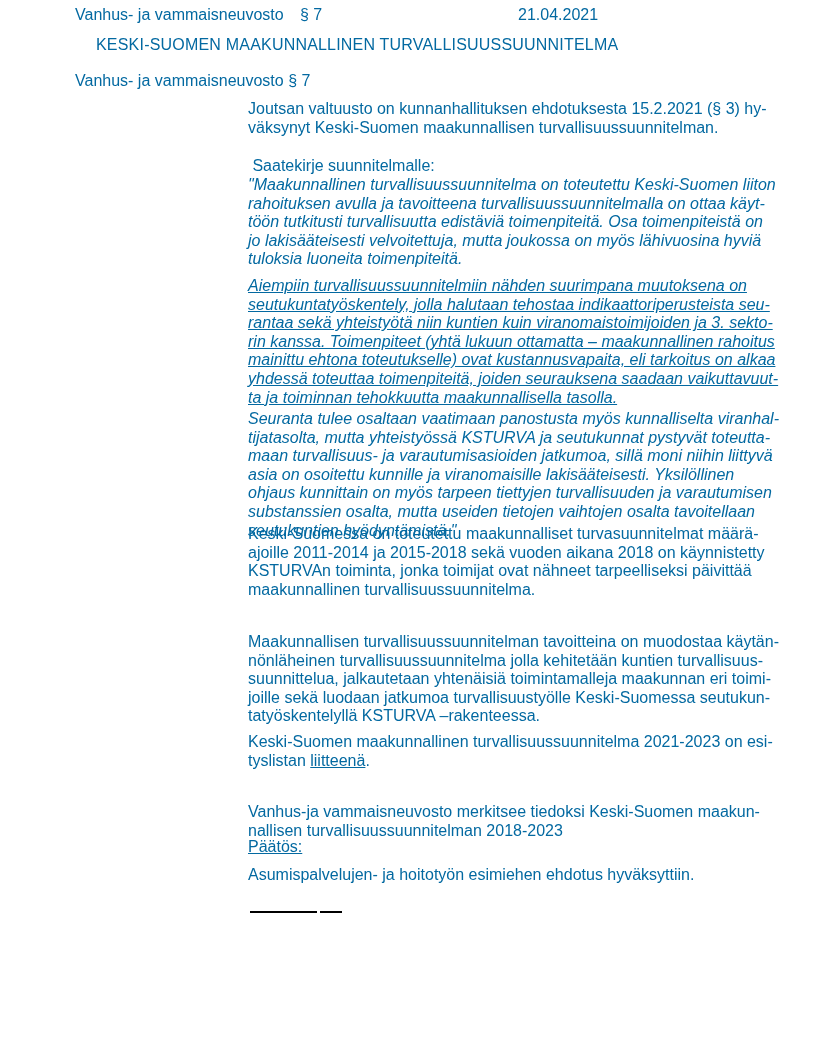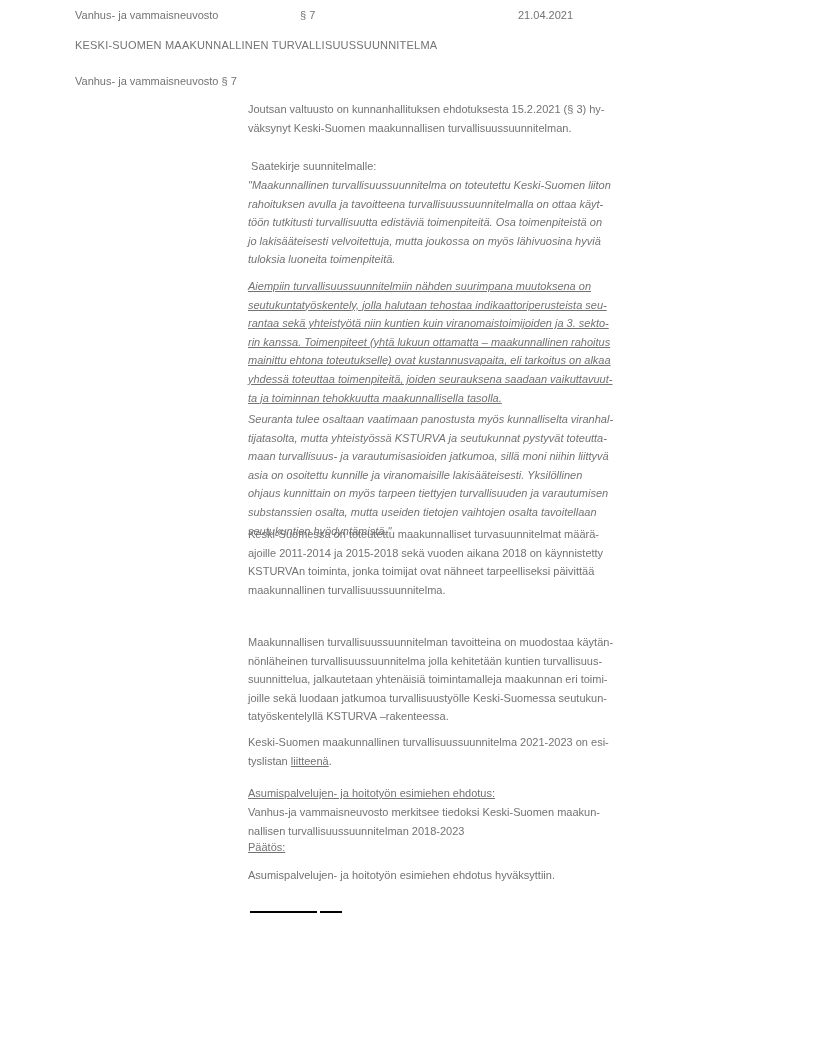--- a/index.html
+++ b/index.html
@@ -7,23 +7,23 @@
     padding: 0;
     background: #e8e8e8;
   }
   .page {
     position: relative;
     width: 816px;
     height: 1056px;
     margin: 0 auto;
     background: #ffffff;
     font-family: "Liberation Sans", sans-serif;
-    font-size: 11px;
+    font-size: 16px;
     line-height: 18.6px;
-    color: #737373;
+    color: #0369a1;
     overflow: hidden;
   }
   .abs {
     position: absolute;
     white-space: pre;
   }
   .content {
     left: 248px;
   }
   .left-col {
@@ -55,21 +55,21 @@
 </style>
 </head>
 <body>
 
 <div class="page">
 
   <span class="abs" style="top:6px; left:75px;">Vanhus- ja vammaisneuvosto</span>
   <span class="abs" style="top:6px; left:300px;">§ 7</span>
   <span class="abs" style="top:6px; left:518px;">21.04.2021</span>
 
-  <div class="abs left-col doc-title" style="top:36px;">KESKI-SUOMEN MAAKUNNALLINEN TURVALLISUUSSUUNNITELMA</div>
+  <div class="abs left-col doc-title" style="top:36px;margin-left:21px;">KESKI-SUOMEN MAAKUNNALLINEN TURVALLISUUSSUUNNITELMA</div>
 
   <div class="abs left-col" style="top:72px;">Vanhus- ja vammaisneuvosto § 7</div>
 
   <div class="abs content" style="top:100px;">Joutsan valtuusto on kunnanhallituksen ehdotuksesta 15.2.2021 (§ 3) hy-
 väksynyt Keski-Suomen maakunnallisen turvallisuussuunnitelman.</div>
 
   <div class="abs content" style="top:157px;"> Saatekirje suunnitelmalle:</div>
 
   <div class="abs content italic" style="top:176px;">"Maakunnallinen turvallisuussuunnitelma on toteutettu Keski-Suomen liiton
 rahoituksen avulla ja tavoitteena turvallisuussuunnitelmalla on ottaa käyt-
@@ -100,21 +100,20 @@
 
   <div class="abs content" style="top:633px;">Maakunnallisen turvallisuussuunnitelman tavoitteina on muodostaa käytän-
 nönläheinen turvallisuussuunnitelma jolla kehitetään kuntien turvallisuus-
 suunnittelua, jalkautetaan yhtenäisiä toimintamalleja maakunnan eri toimi-
 joille sekä luodaan jatkumoa turvallisuustyölle Keski-Suomessa seutukun-
 tatyöskentelyllä KSTURVA –rakenteessa.</div>
 
   <div class="abs content" style="top:733px;"><span>Keski-Suomen maakunnallinen turvallisuussuunnitelma 2021-2023 on esi-
 tyslistan </span><span class="underlined">liitteenä</span><span>.</span></div>
 
-  <div class="abs content underlined" style="top:784px;">Asumispalvelujen- ja hoitotyön esimiehen ehdotus:</div>
 
   <div class="abs content" style="top:803px;">Vanhus-ja vammaisneuvosto merkitsee tiedoksi Keski-Suomen maakun-
 nallisen turvallisuussuunnitelman 2018-2023</div>
 
   <div class="abs content underlined" style="top:838px;text-align:right;">Päätös:</div>
 
   <div class="abs content" style="top:866px;">Asumispalvelujen- ja hoitotyön esimiehen ehdotus hyväksyttiin.</div>
 
   <div class="sig-line">
     <span class="sig-seg sig-seg-1"></span><span class="sig-seg sig-seg-2"></span>

